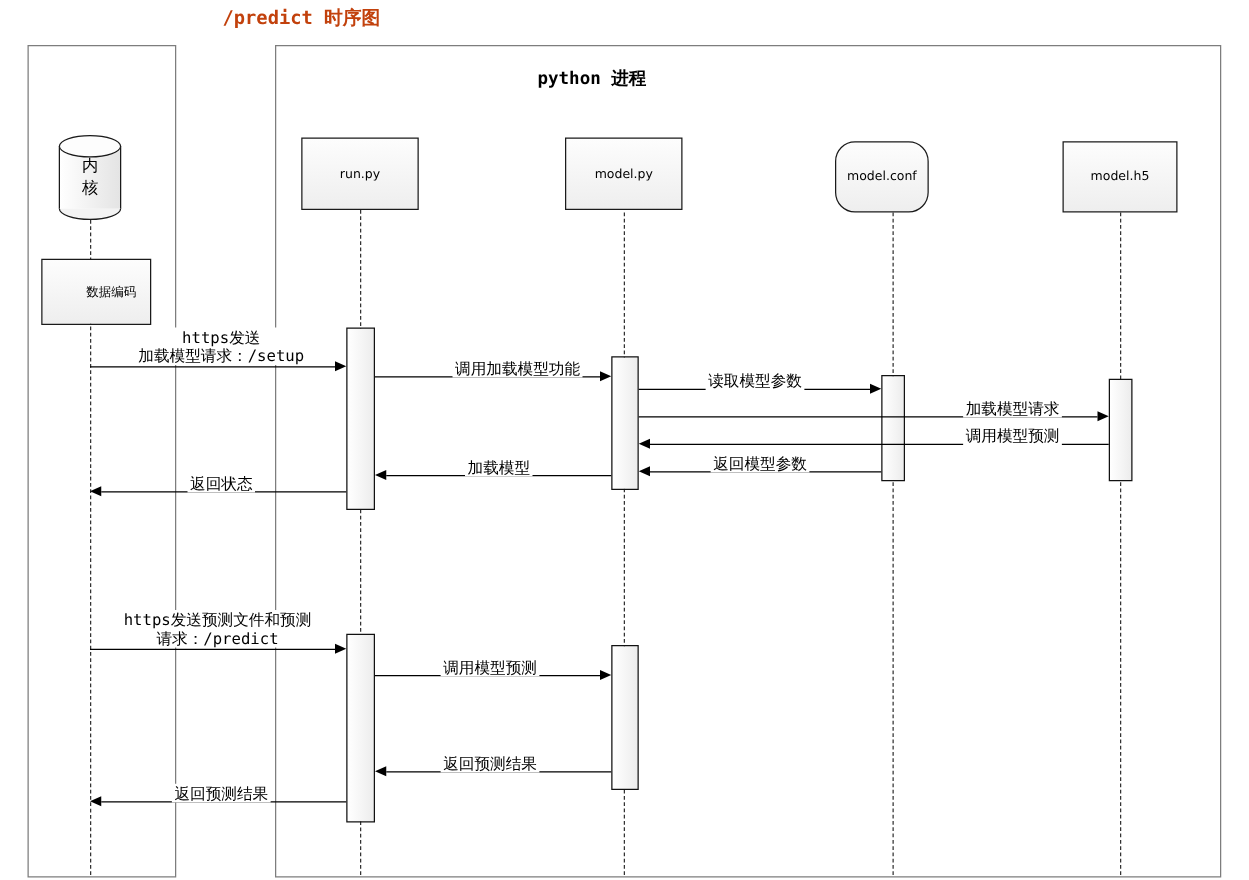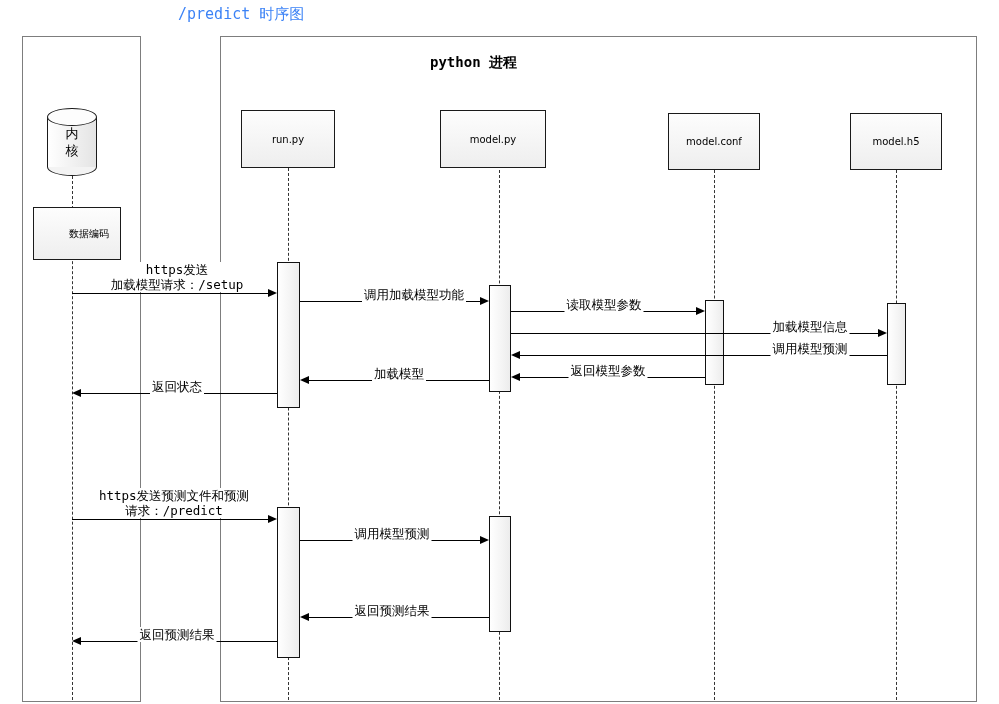--- a/index.html
+++ b/index.html
@@ -18,22 +18,22 @@
     overflow: hidden;
   }
 
   
   .diagram-title {
     position: absolute;
     left: 178px;
     top: 5px;
     font-family: "DejaVu Sans Mono", monospace;
     font-size: 15px;
-    font-weight: normal;
-    color: #3b82f6;
+    font-weight: bold;
+    color: #c2410c;
     letter-spacing: 0px;
     white-space: nowrap;
   }
 
   
   .frame {
     position: absolute;
     border: 1px solid #7d7d7d;
     background: transparent;
     box-sizing: border-box;
@@ -194,23 +194,23 @@
     <div class="db-label">
       <span>内</span>
       <span>核</span>
     </div>
   </div>
 
   <div class="participant" style="left:33px; top:207px; width:88px; height:53px;padding-left:24px;">数据编码</div>
 
   <div class="participant" style="left:241px; top:110px; width:94px; height:58px;">run.py</div>
 
-  <div class="participant" style="left:440px; top:110px; width:106px; height:58px;">model.py</div>
-
-  <div class="participant" style="left:668px; top:113px; width:92px; height:57px;">model.conf</div>
+  <div class="participant" style="left:452px; top:110px; width:94px; height:58px;">model.py</div>
+
+  <div class="participant" style="left:668px; top:113px; width:75px; height:57px;border-radius:16px;">model.conf</div>
 
   <div class="participant" style="left:850px; top:113px; width:92px; height:57px;">model.h5</div>
 
   <div class="activation" style="left:277px; top:262px; width:23px; height:146px;"></div>
   <div class="activation" style="left:489px; top:285px; width:22px; height:107px;"></div>
   <div class="activation" style="left:705px; top:300px; width:19px; height:85px;"></div>
   <div class="activation" style="left:887px; top:303px; width:19px; height:82px;"></div>
 
   <div class="activation" style="left:277px; top:507px; width:23px; height:151px;"></div>
   <div class="activation" style="left:489px; top:516px; width:22px; height:116px;"></div>
@@ -225,21 +225,21 @@
   <div class="msg-line" style="left:300px; top:301px; width:180px;"></div>
   <div class="arrowhead right" style="left:480px; top:296.5px;"></div>
   <div class="msg-label" style="left:392px; top:287px;margin-left:22px;">调用加载模型功能</div>
 
   <div class="msg-line" style="left:511px; top:311px; width:185px;"></div>
   <div class="arrowhead right" style="left:696px; top:306.5px;"></div>
   <div class="msg-label" style="left:604px; top:297px;">读取模型参数</div>
 
   <div class="msg-line" style="left:511px; top:333px; width:367px;"></div>
   <div class="arrowhead right" style="left:878px; top:328.5px;"></div>
-  <div class="msg-label" style="left:810px; top:319px;">加载模型信息</div>
+  <div class="msg-label" style="left:810px; top:319px;">加载模型请求</div>
 
   <div class="msg-line" style="left:520px; top:355px; width:367px;"></div>
   <div class="arrowhead left" style="left:511px; top:350.5px;"></div>
   <div class="msg-label" style="left:810px; top:341px;">调用模型预测</div>
 
   <div class="msg-line" style="left:520px; top:377px; width:185px;"></div>
   <div class="arrowhead left" style="left:511px; top:372.5px;"></div>
   <div class="msg-label" style="left:608px; top:363px;">返回模型参数</div>
 
   <div class="msg-line" style="left:309px; top:380px; width:180px;"></div>

